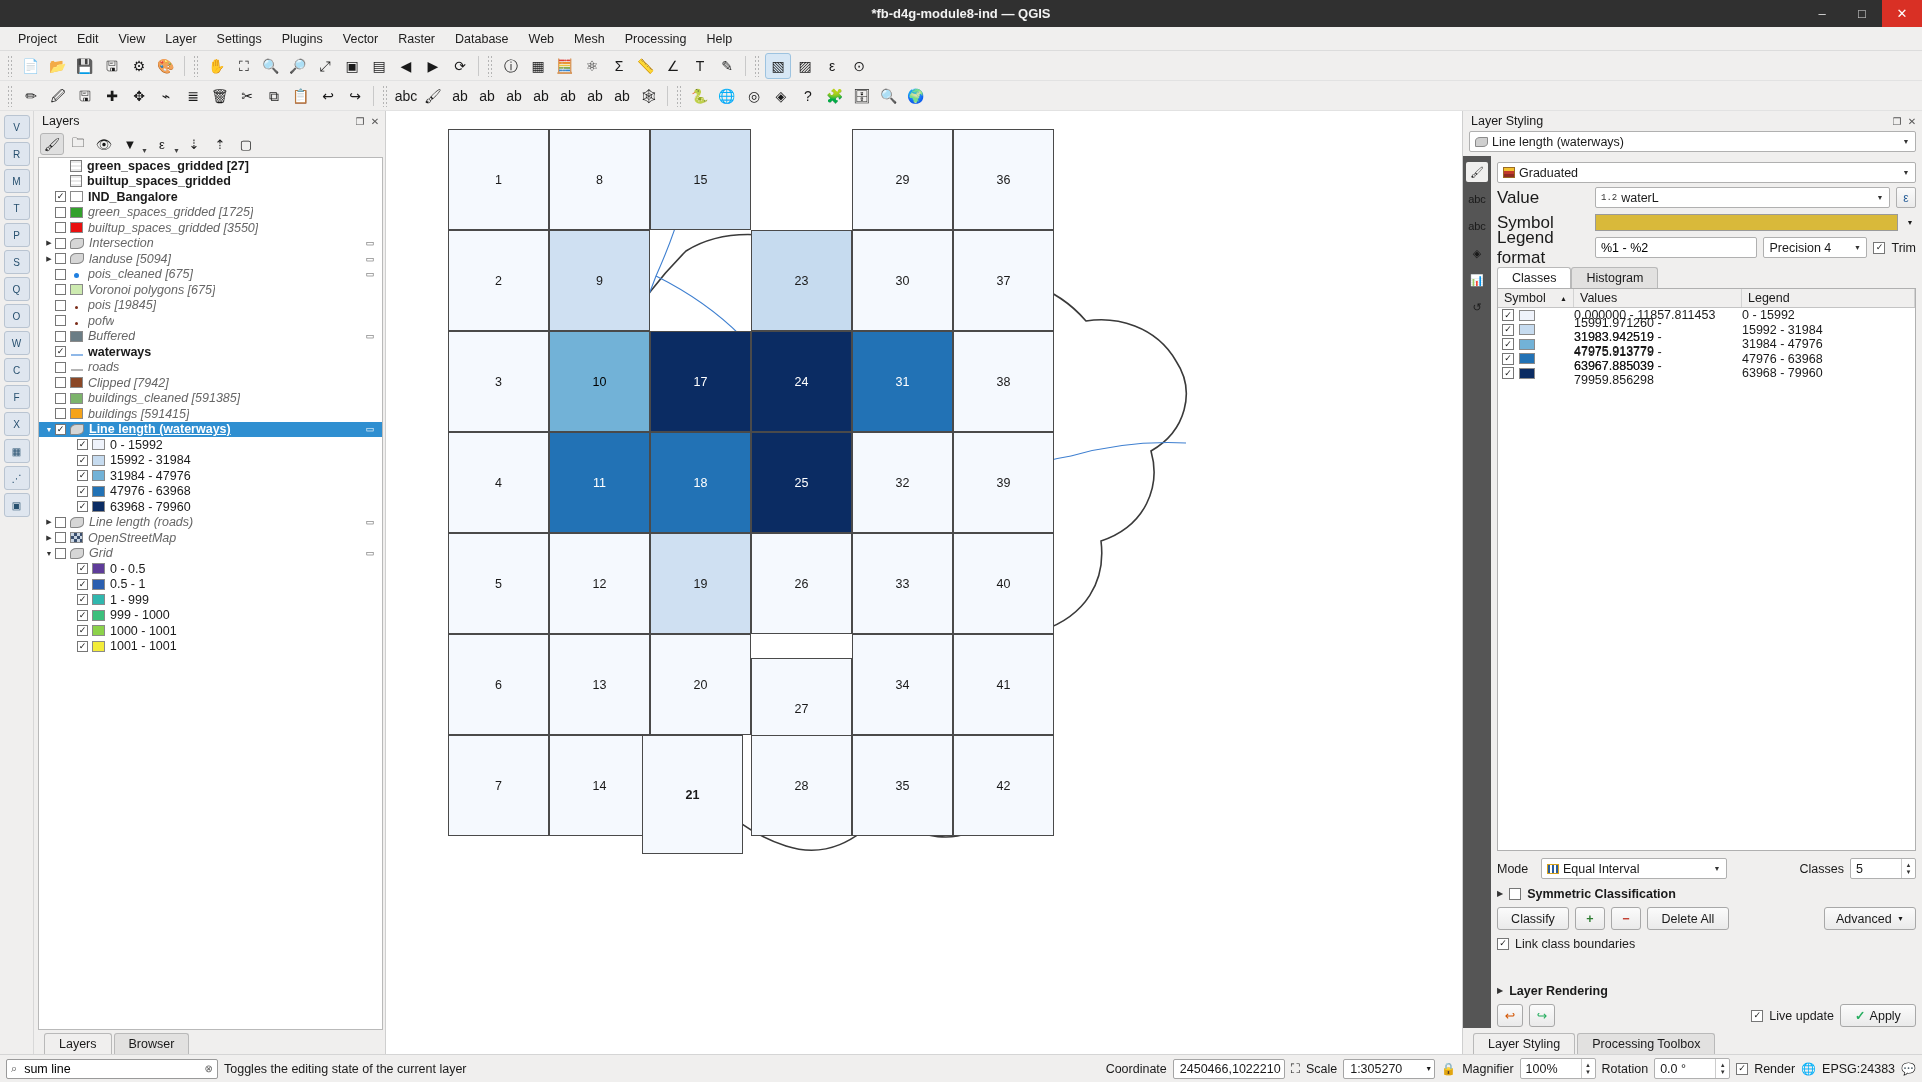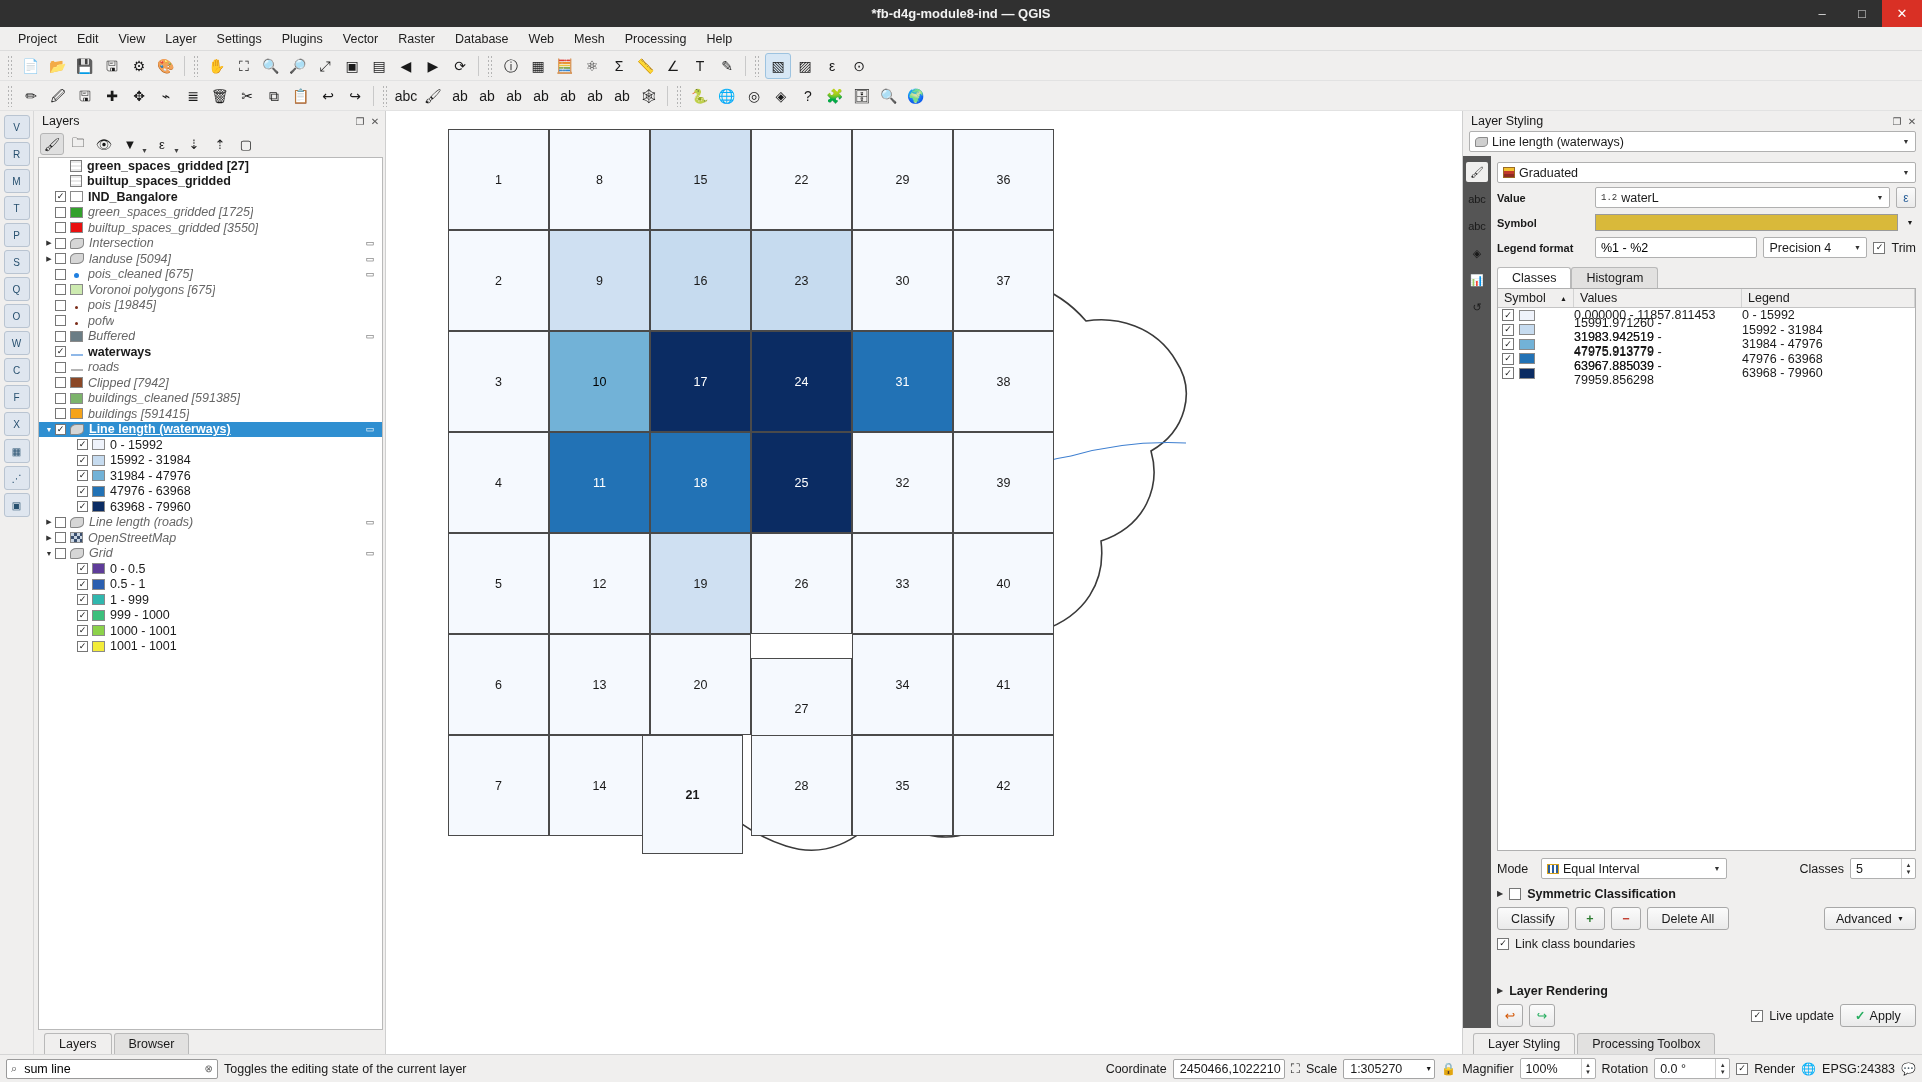--- a/index.html
+++ b/index.html
@@ -70,21 +70,21 @@
   .sp-head{display:flex;align-items:center;height:20px;padding:0 4px 0 8px;font-size:12.5px;}
   .combo{height:21px;border:1px solid #b0b0b0;background:#fff;display:flex;align-items:center;padding:0 2px 0 5px;font-size:12.5px;border-radius:2px;}
   .combo .cval{flex:1;overflow:hidden;white-space:nowrap;text-overflow:ellipsis;display:flex;align-items:center;gap:4px;}
   .combo .arrow{width:14px;text-align:center;font-size:7px;color:#333;}
   .sp-body{flex:1;display:flex;overflow:hidden;}
   #sp-sidetabs{width:28px;background:#555;display:flex;flex-direction:column;align-items:center;padding-top:6px;gap:7px;}
   .sptab{width:22px;height:20px;display:flex;align-items:center;justify-content:center;font-size:11px;border-radius:2px;}
   .sptab.active{background:#f0efee;}
   #sp-content{flex:1;display:flex;flex-direction:column;padding:4px 6px 0 6px;overflow:hidden;}
   .frow{display:flex;align-items:center;height:25px;gap:6px;}
-  .flab{width:92px;font-size:11px;font-weight:bold;}
+  .flab{width:92px;font-size:17px;}
   .sym-bar{flex:1;height:17px;border:1px solid #9a9a9a;background:#d9b93a;}
   .tabs2{display:flex;align-items:flex-end;margin-top:6px;height:22px;}
   .t2{padding:3px 14px;border:1px solid #b9b9b9;border-bottom:none;font-size:12.5px;background:#e2e1e0;border-radius:3px 3px 0 0;}
   .t2.active{background:#fff;}
   .cls-table{border:1px solid #b0b0b0;background:#fff;flex:1;overflow:hidden;display:flex;flex-direction:column;min-height:0;}
   .cls-head{display:flex;height:19px;background:#f0efee;border-bottom:1px solid #c4c4c4;font-size:12.5px;}
   .ch{padding:2px 6px;border-right:1px solid #d2d2d2;display:flex;align-items:center;}
   .ch.c1{width:76px;justify-content:space-between;}
   .ch.c2{width:168px;}
   .ch.c3{flex:1;}
@@ -515,37 +515,31 @@
         </svg>
     <div class="gcell" style="left: 62px; top: 18px; width: 101px; height: 101px; background: rgb(245, 249, 254); color: rgb(26, 26, 26);">
           <span>1</span>
         </div>
         <div class="gcell" style="left: 163px; top: 18px; width: 101px; height: 101px; background: rgb(245, 249, 254); color: rgb(26, 26, 26);">
           <span>8</span>
         </div>
         <div class="gcell" style="left: 264px; top: 18px; width: 101px; height: 101px; background: rgb(207, 224, 242); color: rgb(26, 26, 26);">
           <span>15</span>
         </div>
-        <div class="gcell" style="left: 365px; top: 18px; width: 101px; height: 101px; background: rgb(245, 249, 254); color: rgb(26, 26, 26);">
-          <span>22</span>
-        </div>
         <div class="gcell" style="left: 466px; top: 18px; width: 101px; height: 101px; background: rgb(245, 249, 254); color: rgb(26, 26, 26);">
           <span>29</span>
         </div>
         <div class="gcell" style="left: 567px; top: 18px; width: 101px; height: 101px; background: rgb(245, 249, 254); color: rgb(26, 26, 26);">
           <span>36</span>
         </div>
         <div class="gcell" style="left: 62px; top: 119px; width: 101px; height: 101px; background: rgb(245, 249, 254); color: rgb(26, 26, 26);">
           <span>2</span>
         </div>
         <div class="gcell" style="left: 163px; top: 119px; width: 101px; height: 101px; background: rgb(207, 224, 242); color: rgb(26, 26, 26);">
           <span>9</span>
-        </div>
-        <div class="gcell" style="left: 264px; top: 119px; width: 101px; height: 101px; background: rgb(198, 219, 239); color: rgb(26, 26, 26);">
-          <span>16</span>
         </div>
         <div class="gcell" style="left: 365px; top: 119px; width: 101px; height: 101px; background: rgb(198, 219, 239); color: rgb(26, 26, 26);">
           <span>23</span>
         </div>
         <div class="gcell" style="left: 466px; top: 119px; width: 101px; height: 101px; background: rgb(245, 249, 254); color: rgb(26, 26, 26);">
           <span>30</span>
         </div>
         <div class="gcell" style="left: 567px; top: 119px; width: 101px; height: 101px; background: rgb(245, 249, 254); color: rgb(26, 26, 26);">
           <span>37</span>
         </div>

